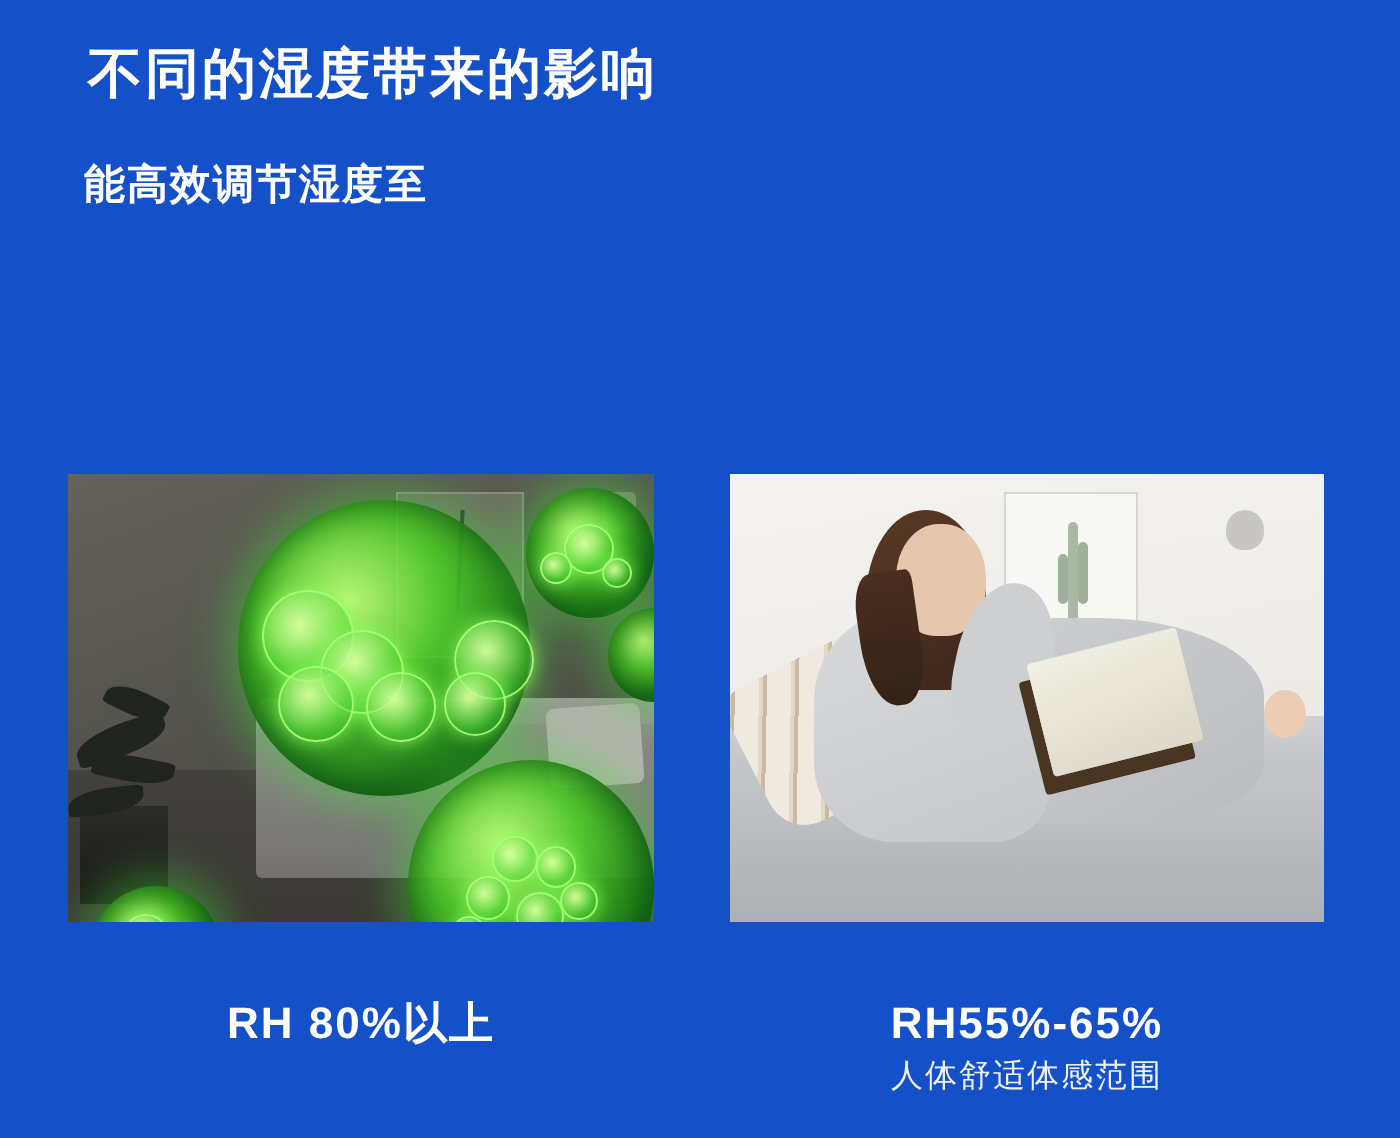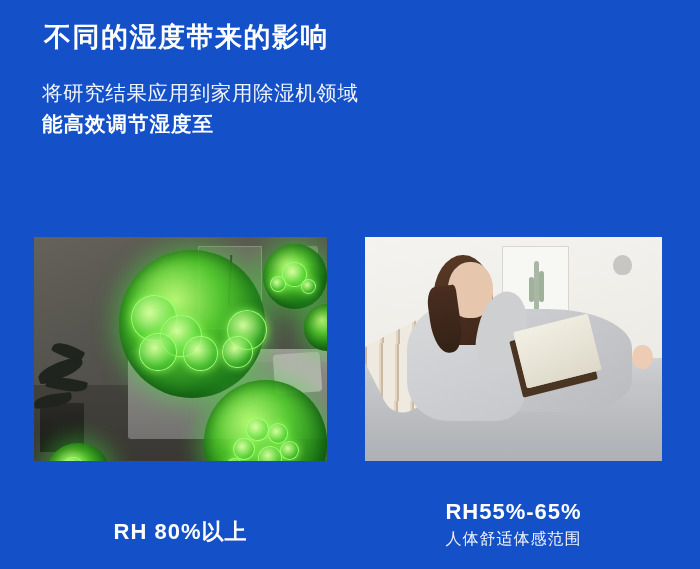--- a/index.html
+++ b/index.html
@@ -185,39 +185,38 @@
     background: linear-gradient(170deg,#f2efe4 0%, #ddd8c8 100%);
     border-radius:2px; transform:rotate(-14deg);
     box-shadow: -6px 8px 0 0 #4a3422;
   }
   .rl-foot { position:absolute; right:3%; top:48%; width:7%; height:11%;
     background:#ecccb4; border-radius:50%;
   }
 
   
   .caption { position:absolute; text-align:center; color:#ffffff; }
-  .caption-left  { left:34px;  top:518px; width:293px; }
+  .caption-left  { left:34px;  top:498px; width:293px; }
   .caption-right { left:365px; top:498px; width:297px; }
   .cap-title {
     font-size: 22px; font-weight:bold; letter-spacing:1px; line-height:28px;
     color:#ffffff;
   }
   .cap-sub {
     font-size: 16px; letter-spacing:1px; line-height:26px; color:#eef2fa;
   }
 </style>
 </head>
 <body>
 
 <div class="page">
 
   <div class="heading">不同的湿度带来的影响</div>
 
   <div class="body-copy">
-    <div class="copy-line">将研究结果应用到家用除湿机领域</div>
     <div class="copy-line bold">能高效调节湿度至</div>
   </div>
 
   <div class="photo photo-left">
     <div class="room-dark">
       <div class="ld-wall"></div>
       <div class="ld-floor"></div>
       <div class="ld-frame">
         <div class="ld-branch"></div>
       </div>

